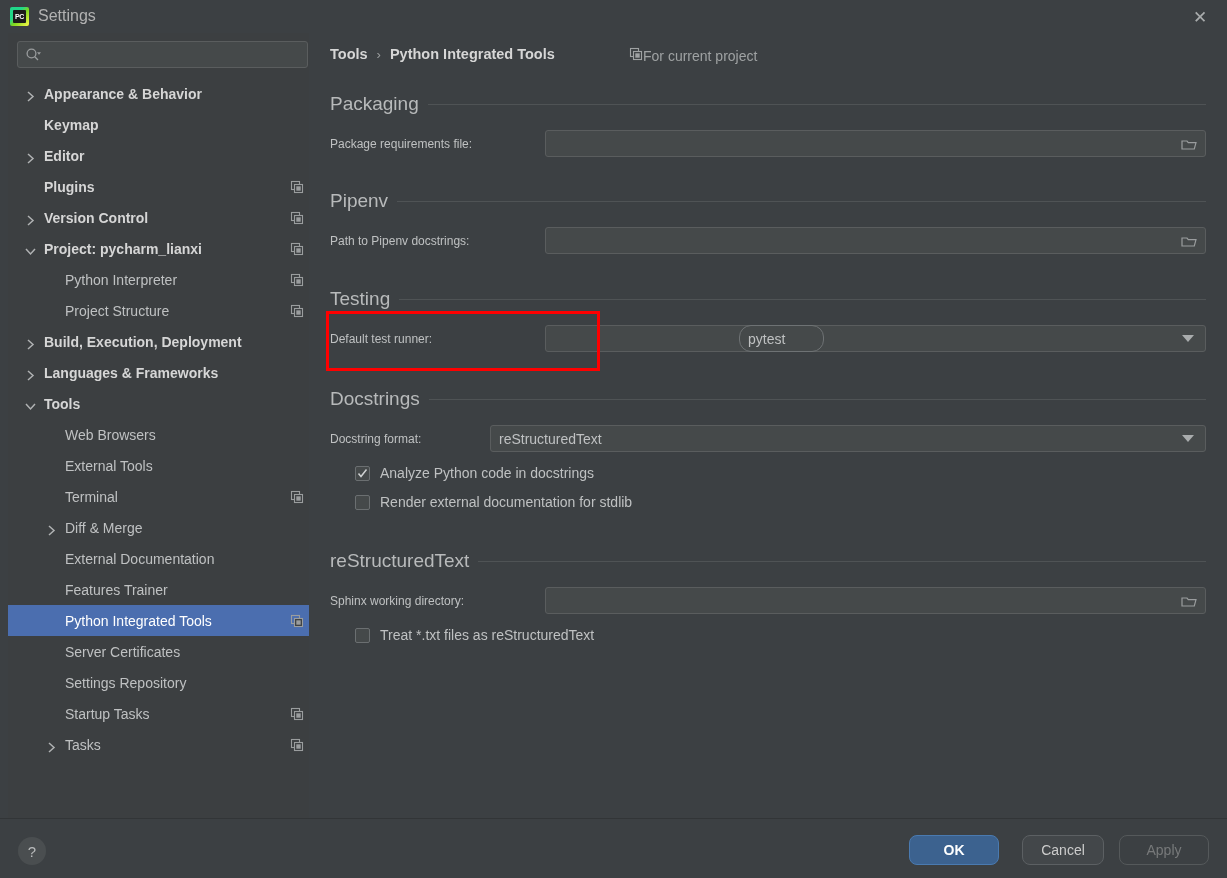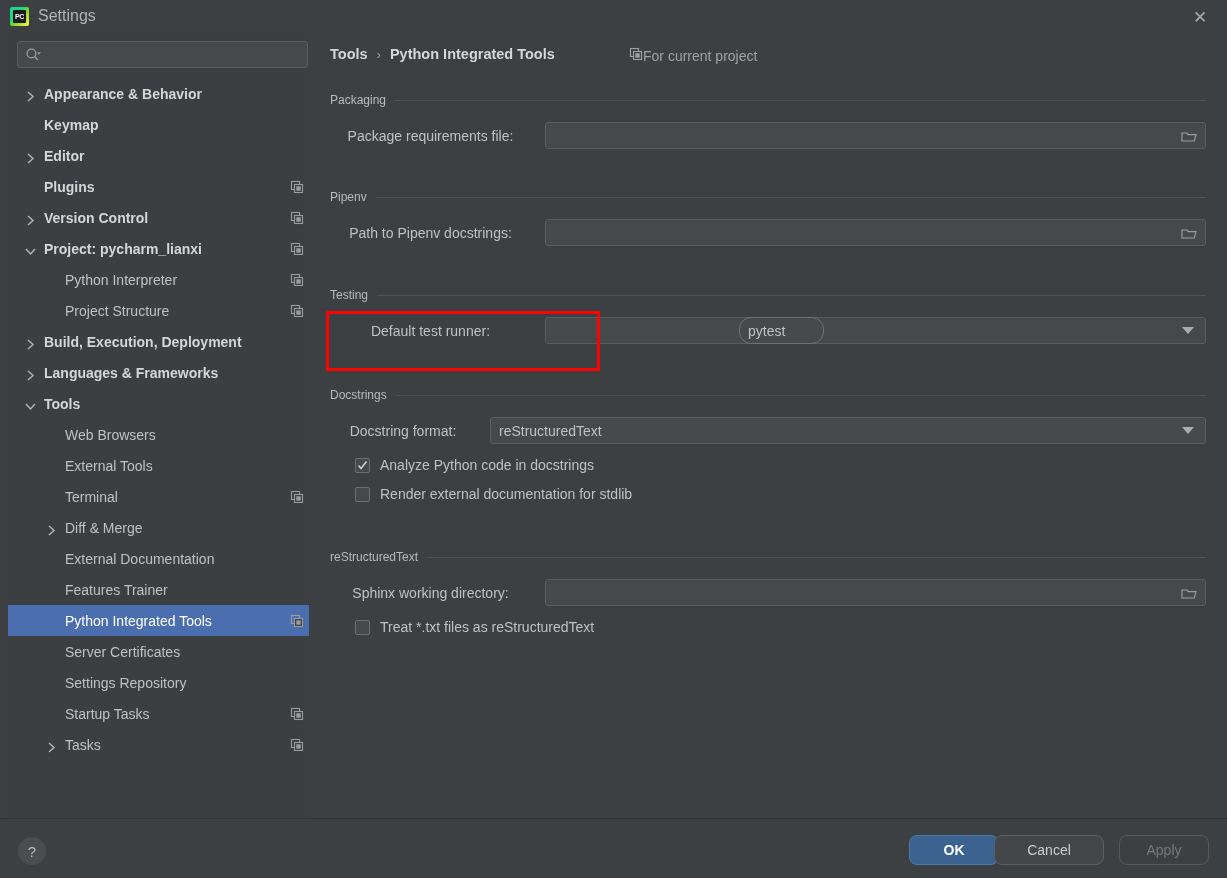--- a/index.html
+++ b/index.html
@@ -93,29 +93,29 @@
     position: absolute; left: 320px; top: 14px;
     display: flex; align-items: center; 
     font-size: 14px; color: #9fa2a3;
   }
 
   .section { position: absolute; left: 0; width: 918px; }
   .section-head {
     display: flex; align-items: center; gap: 9px;
     padding-left: 21px; padding-right: 21px;
   }
-  .section-title { font-size: 12px; color: #b8babb; white-space: nowrap; }
+  .section-title { font-size: 19px; color: #b8babb; white-space: nowrap; }
   .section-rule { flex: 1; height: 1px; background: #4f5355; }
 
   .field-row {
     display: flex; align-items: center;
     margin-top: 15px; padding-left: 21px; padding-right: 21px;
   }
   .field-label {
-    font-size: 14px; color: #bfc1c2; text-align: center;
+    font-size: 12px; color: #bfc1c2; text-align: left;
     padding-right: 14px; white-space: nowrap;
   }
   .input-box {
     flex: 1; height: 27px; background: #45494a;
     border: 1px solid #5a5d5e; border-radius: 3px;
     display: flex; align-items: center; position: relative;
     padding-left: 8px;
   }
   .input-box .val {
     font-size: 14px; color: #bfc1c2; white-space: nowrap;
@@ -166,21 +166,21 @@
     position: absolute; top: 16px; height: 30px;
     border-radius: 8px; font-size: 14px;
     display: flex; align-items: center; justify-content: center;
     cursor: pointer; font-family: "Liberation Sans", sans-serif;
   }
   #ok-btn {
     right: 228px; width: 90px; background: #3c628f;
     border: 1px solid #4a7ab0; color: #ffffff; font-weight: bold;
   }
   #cancel-btn {
-    right: 123px; width: 110px; background: #43474a;
+    right: 123px; width: 82px; background: #43474a;
     border: 1px solid #5c6063; color: #cccccc;
   }
   #apply-btn {
     right: 18px; width: 90px; background: #3c4043;
     border: 1px solid #55595b; color: #77797a;
   }
 </style>
 </head>
 <body>
 

